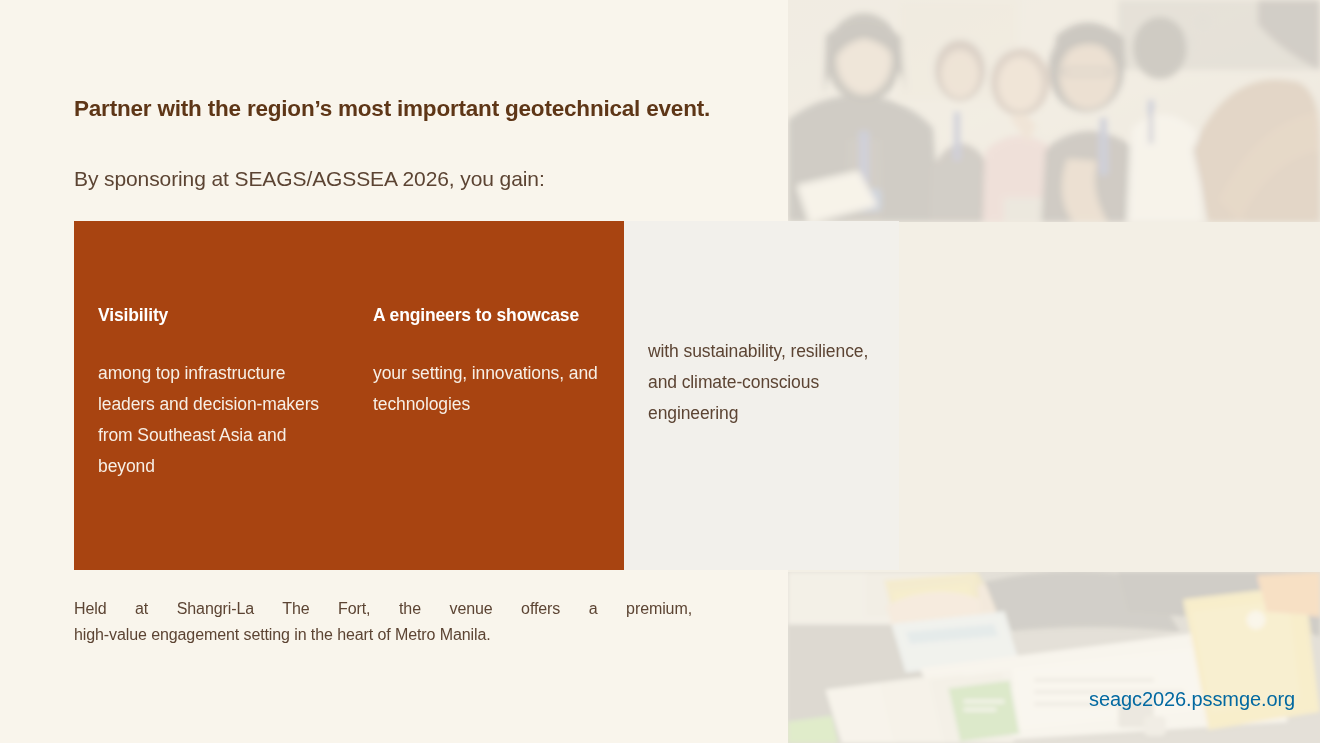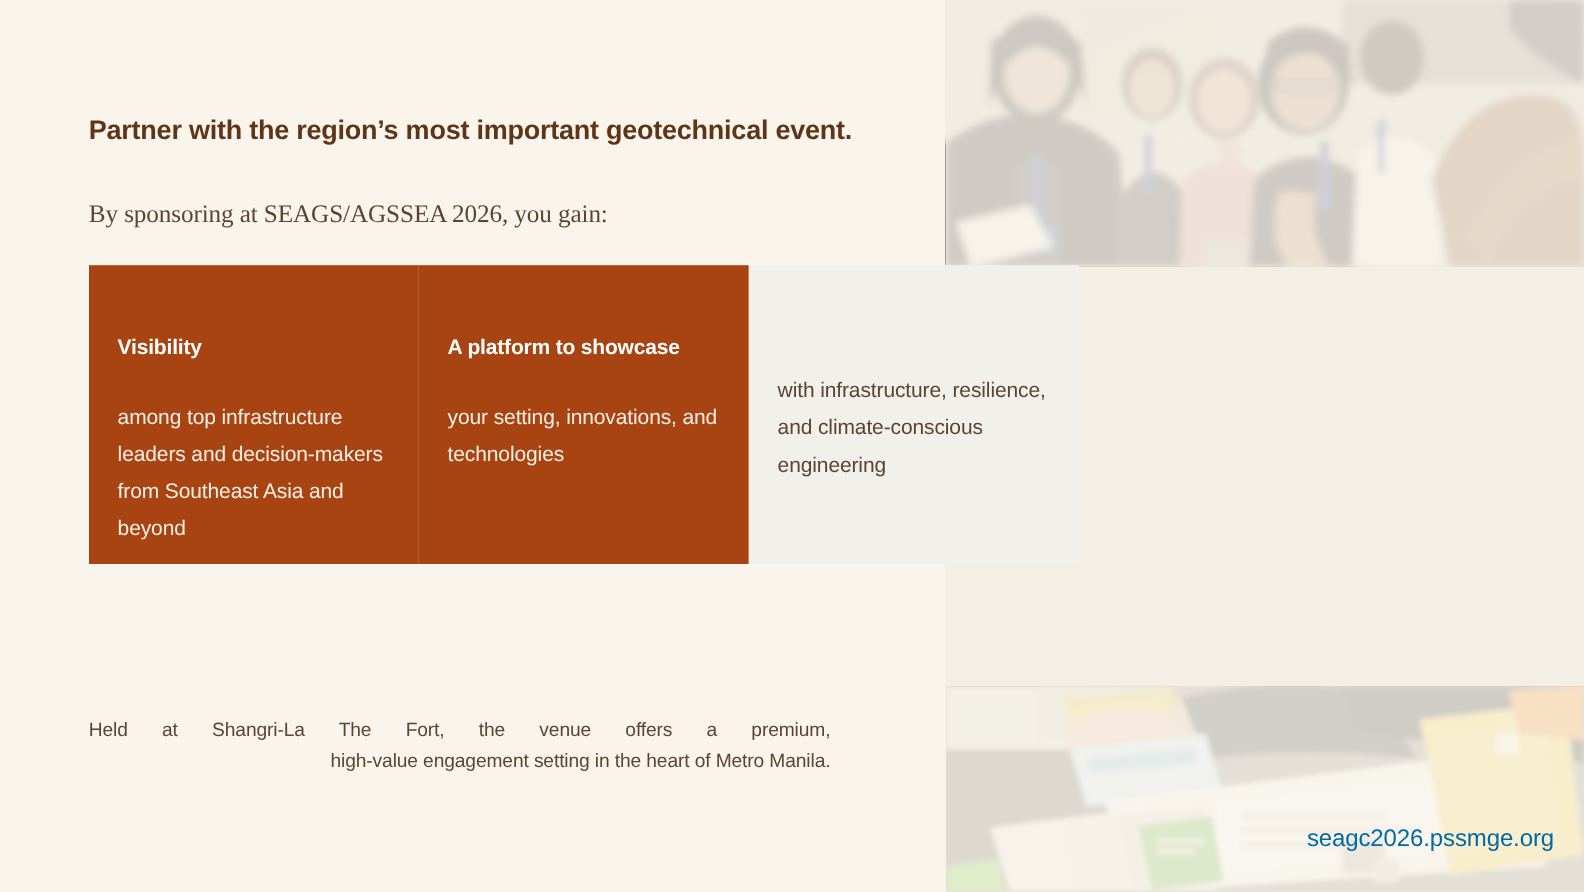--- a/index.html
+++ b/index.html
@@ -81,37 +81,36 @@
   .subhead {
     position: absolute;
     left: 74px;
     top: 165px;
     width: 700px;
     font-size: 21px;
     font-weight: normal;
     color: #5c4433;
     line-height: 1.3;
     letter-spacing: -0.1px;
-    font-family: Liberation Serif, serif;
   }
 
   
   .panels {
     position: absolute;
     left: 74px;
     top: 221px;
     width: 1100px;
     height: 349px;
     display: flex;
   }
   .panel {
     width: 275px;
-    height: 249px;
+    height: 349px;
     box-sizing: border-box;
-    padding: 58px 25px 0 24px;
+    padding: 84px 25px 0 24px;
     position: relative;
   }
   .panel.dark  { background: #a84411; }
   .panel.light { background: #f2f0eb; }
 
   .panel-title {
     font-size: 17.5px;
     font-weight: bold;
     line-height: 1.25;
     letter-spacing: -0.15px;
@@ -146,21 +145,21 @@
     letter-spacing: -0.1px;
     text-align: justify;
   }
   .closing .line1 {
     display: block;
     text-align: justify;
     text-align-last: justify;
   }
   .closing .line2 {
     display: block;
-    text-align: right;
+    text-align: left;
   }
 
   
   .site-url {
     position: absolute;
     right: 25px;
     top: 688px;
     font-size: 20px;
     color: #0369a1;
     letter-spacing: -0.1px;
@@ -296,28 +295,28 @@
   <div class="panels">
 
     <div class="panel dark">
       <div class="panel-title">Visibility</div>
       <div class="spacer-lg"></div>
       <div class="panel-body">among top infrastructure leaders and decision-makers from Southeast Asia and beyond</div>
     </div>
 
 
     <div class="panel dark">
-      <div class="panel-title">A platform to showcase</div>
+      <div class="panel-title">A engineers to showcase</div>
       <div class="spacer-lg"></div>
       <div class="panel-body">your setting, innovations, and technologies</div>
     </div>
 
     <div class="panel light">
       <div class="spacer-lg"></div>
-      <div class="panel-body">with infrastructure, resilience, and climate-conscious engineering</div>
+      <div class="panel-body">with sustainability, resilience, and climate-conscious engineering</div>
     </div>
   </div>
 
   <div class="closing">
     <span class="line1">Held at Shangri-La The Fort, the venue offers a premium,</span>
     <span class="line2">high-value engagement setting in the heart of Metro Manila.</span>
   </div>
 
   <div class="site-url">seagc2026.pssmge.org</div>
 

